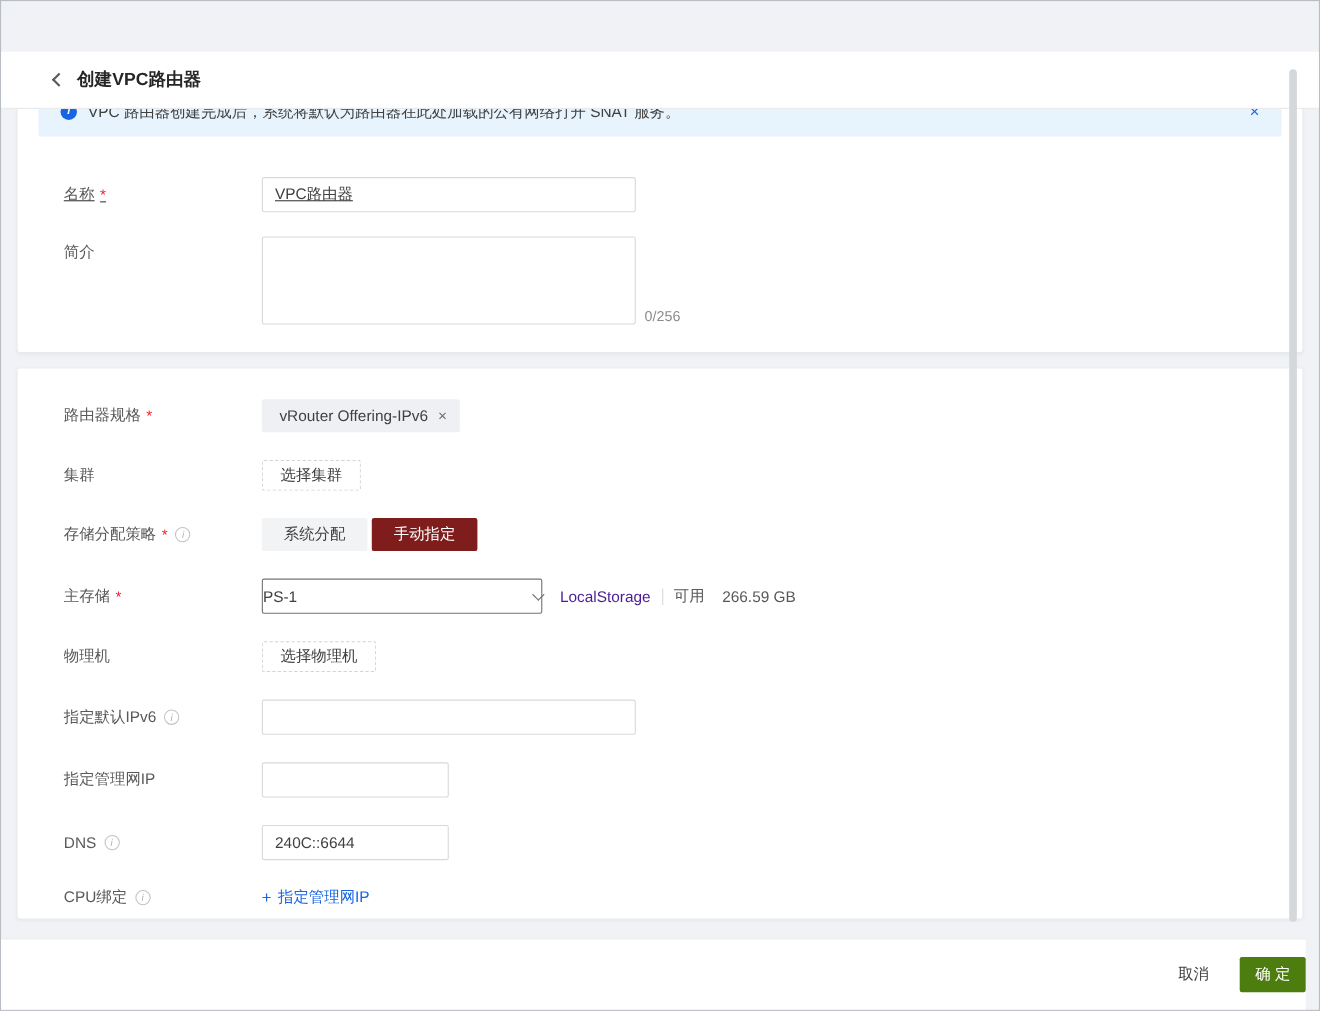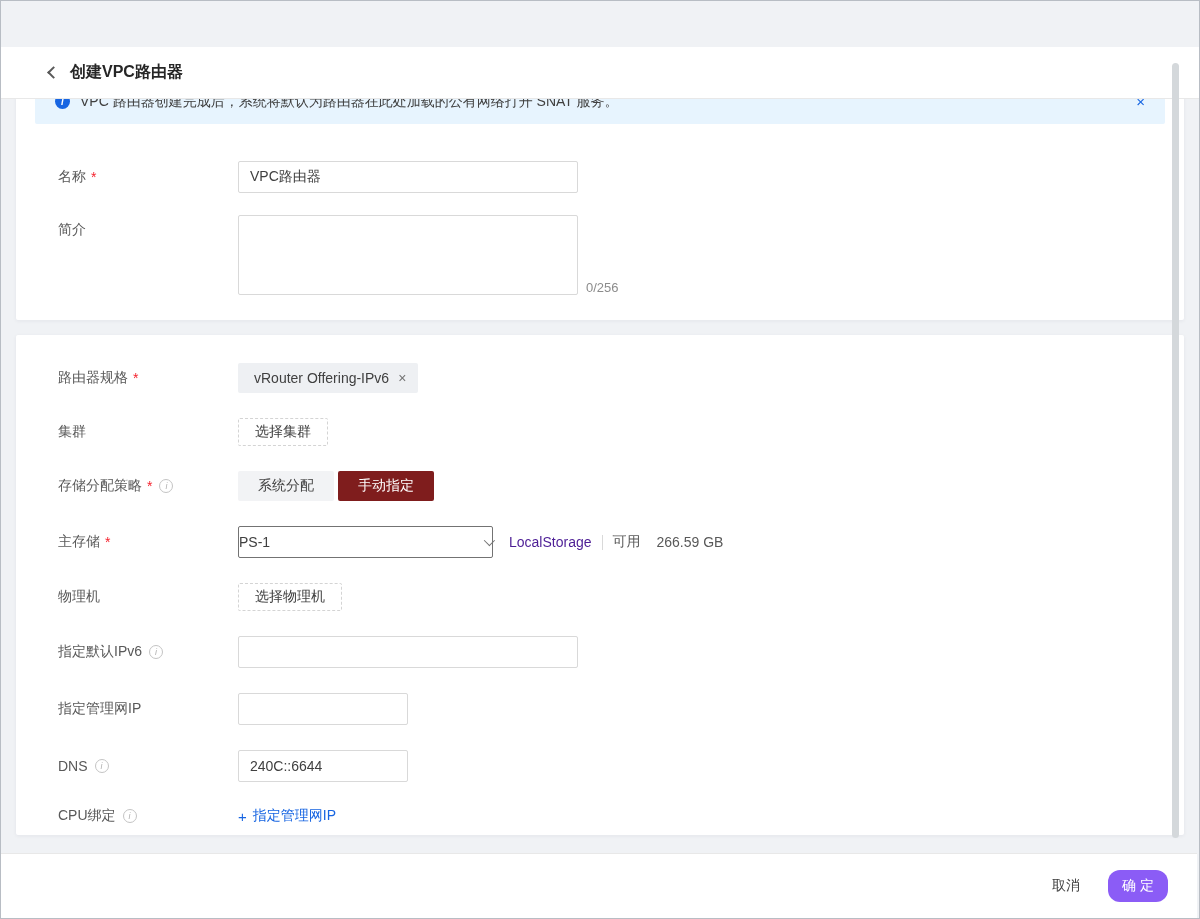--- a/index.html
+++ b/index.html
@@ -46,21 +46,21 @@
   }
   .banner-text { color:#404040; }
   .banner-close {
     margin-left:auto; color:#1765e2; font-size:15px; cursor:pointer; line-height:1;
   }
   
   .form1 { padding-left:23px; }
   .form-row { display:flex; align-items:center; margin-bottom:25px; }
   .form-row.top { align-items:flex-start; }
   .form-row:last-child { margin-bottom:0; }
-  .row-name { margin-top:37px; margin-bottom:22px; }
+  .row-name { margin-top:37px; margin-bottom:22px;text-decoration:underline; }
   .f-label {
     width:180px; flex:none; color:#595959; padding-top:0;
     display:flex; align-items:center; gap:5px;
   }
   .form-row.top .f-label { padding-top:6px; }
   .star { color:#f5222d; }
   .info-icon {
     width:14px; height:14px; border:1px solid #c4c4c4; border-radius:50%;
     color:#b3b3b3; font-size:9px; font-style:italic;
     display:inline-flex; align-items:center; justify-content:center; margin-left:2px;
@@ -107,30 +107,30 @@
   .v-divider { width:1px; height:15px; background:#d9d9d9; }
   .ps-avail { color:#595959; }
   .ps-avail-val { color:#595959; margin-left:6px; }
   .link-btn {
     color:#1765e2; cursor:pointer; display:inline-flex; align-items:center; gap:6px;
     background:none; border:none; font-size:14px; font-family:inherit;
   }
   .plus-glyph { font-size:15px; }
   
   .page-footer {
-    position:absolute; left:0; right:2px; bottom:0; height:65px;
+    position:absolute; left:0; right:12px; bottom:0; height:65px;
     background:#fff; border-top:1px solid #e8e8e8; z-index:3;
-    display:flex; align-items:center; justify-content:flex-end; padding-right:29px;
+    display:flex; align-items:center; justify-content:flex-end; 
   }
   .btn-cancel {
     background:none; border:none; color:#404040; font-size:14px; cursor:pointer;
     margin-right:28px; font-family:inherit;
   }
   .btn-ok {
-    background:#8b5cf6; color:#fff; border:none; border-radius:12px;
+    background:#4d7c0f; color:#fff; border:none; border-radius:2px;
     height:32px; padding:0 14px; font-size:14px; cursor:pointer; font-family:inherit;
   }
   
   .scrollbar-thumb {
     position:absolute; right:20px; top:62px; width:7px; height:775px;
     background:#d4d8db; border-radius:4px; z-index:4;
   }
 </style>
 </head>
 <body>

